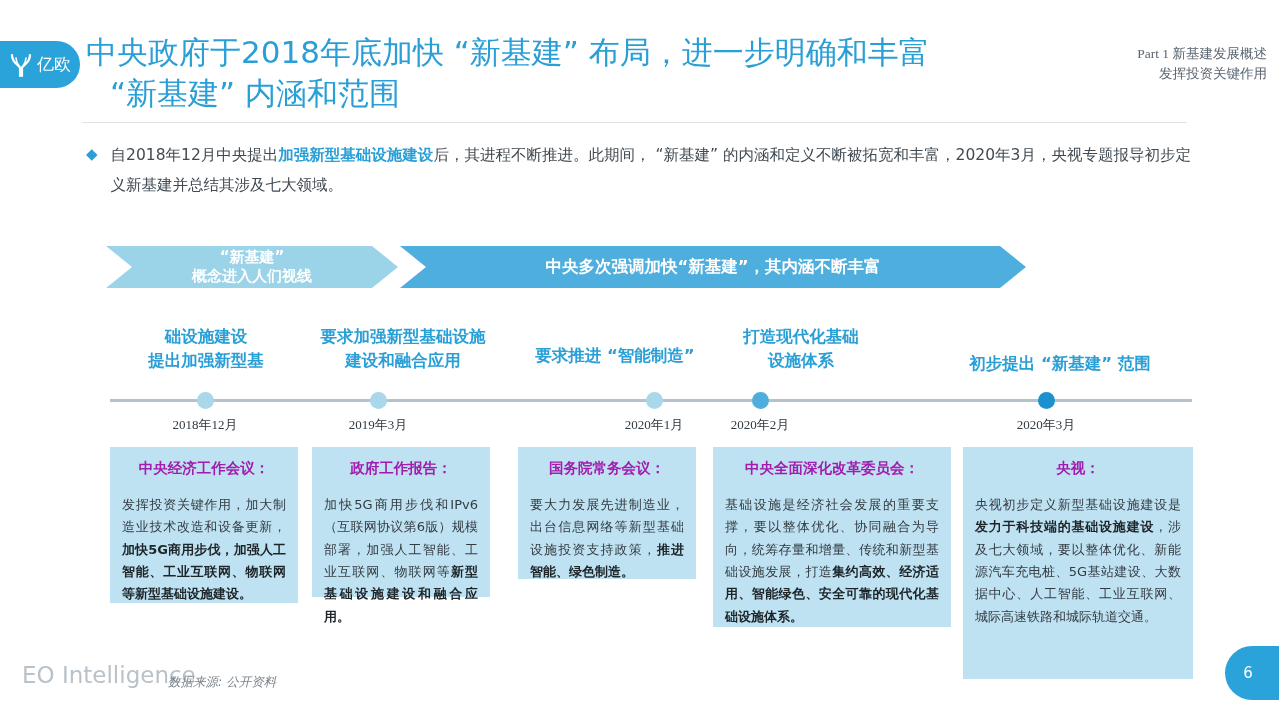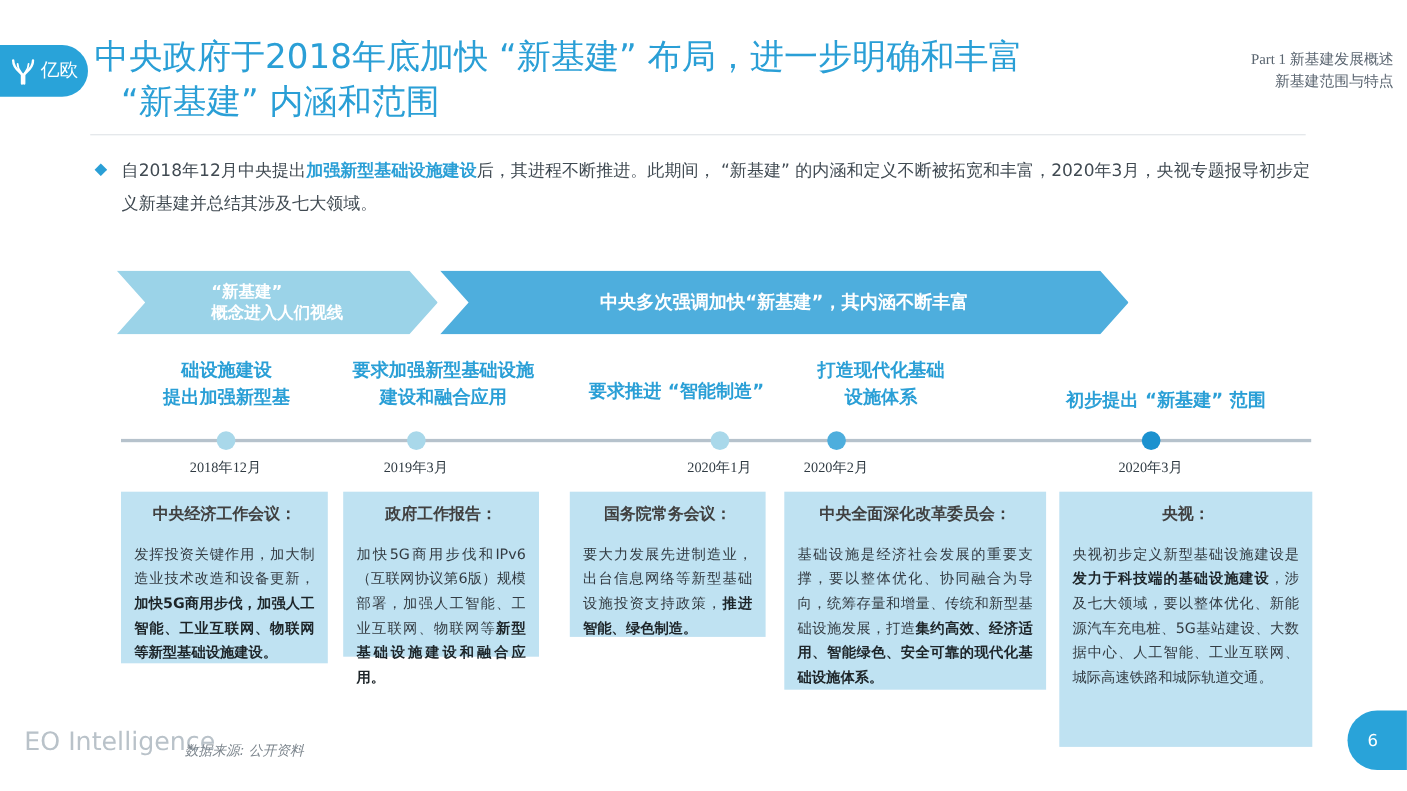--- a/index.html
+++ b/index.html
@@ -64,23 +64,23 @@
   #bullet-text {
     color: #404a52; font-size: 15.5px; line-height: 1.95;
     font-family: "DejaVu Sans", sans-serif;
     text-align: justify;
   }
   #bullet-text b { color: #2a9fd6; }
 
   
   #phases { position: absolute; left: 106px; top: 246px; height: 58px; width: 1085px; }
   .chev {
-    position: absolute; top: 0; height: 58px;
+    position: absolute; top: 0; height: 42px;
     display: flex; align-items: center; justify-content: center;
-    color: #ffffff; font-weight: bold; text-align: left;
+    color: #ffffff; font-weight: bold; text-align: center;
     font-family: "DejaVu Sans", sans-serif;
     line-height: 1.25;
   }
   .chev.p1 {
     left: 0; width: 292px; background: #9bd3e8;
     font-size: 15px;
     clip-path: polygon(0 0, calc(100% - 26px) 0, 100% 50%, calc(100% - 26px) 100%, 0 100%, 26px 50%);
   }
   .chev.p2 {
     left: 294px; width: 626px; background: #4eaedd;
@@ -110,21 +110,21 @@
     font-size: 13px; font-family: "Liberation Serif", serif; text-align: center;
   }
 
   
   .card {
     position: absolute;
     background: #bfe2f2;
     padding: 12px 12px 14px 12px;
   }
   .card .ch {
-    color: #404040; font-weight: bold; text-align: center;
+    color: #a21caf; font-weight: bold; text-align: center;
     font-family: "DejaVu Sans", sans-serif;
     font-size: 14.5px; margin-bottom: 16px; line-height: 1.3;
   }
   .card .cb {
     color: #333b42; font-size: 13px; line-height: 1.72;
     font-family: "DejaVu Sans", sans-serif;
     text-align: justify;
   }
   .card .cb b { color: #1d2529; font-weight: bold; }
 
@@ -167,21 +167,21 @@
     <span class="zitext">亿欧</span>
   </div>
 
   <div id="title">
     <span class="l1">中央政府于2018年底加快 “新基建” 布局，进一步明确和丰富</span>
     <span class="l2">“新基建” 内涵和范围</span>
   </div>
 
   <div id="part-label">
     <div>Part 1 新基建发展概述</div>
-    <div>新基建范围与特点</div>
+    <div>发挥投资关键作用</div>
   </div>
 
   <div id="divider"></div>
 
   <div id="bullet-row">
     <span id="bullet-diamond">◆</span>
     <div id="bullet-text">
       <span>自2018年12月中央提出</span><b>加强新型基础设施建设</b><span>后，其进程不断推进。此期间， “新基建” 的内涵和定义不断被拓宽和丰富，2020年3月，央视专题报导初步定义新基建并总结其涉及七大领域。</span>
     </div>
   </div>

